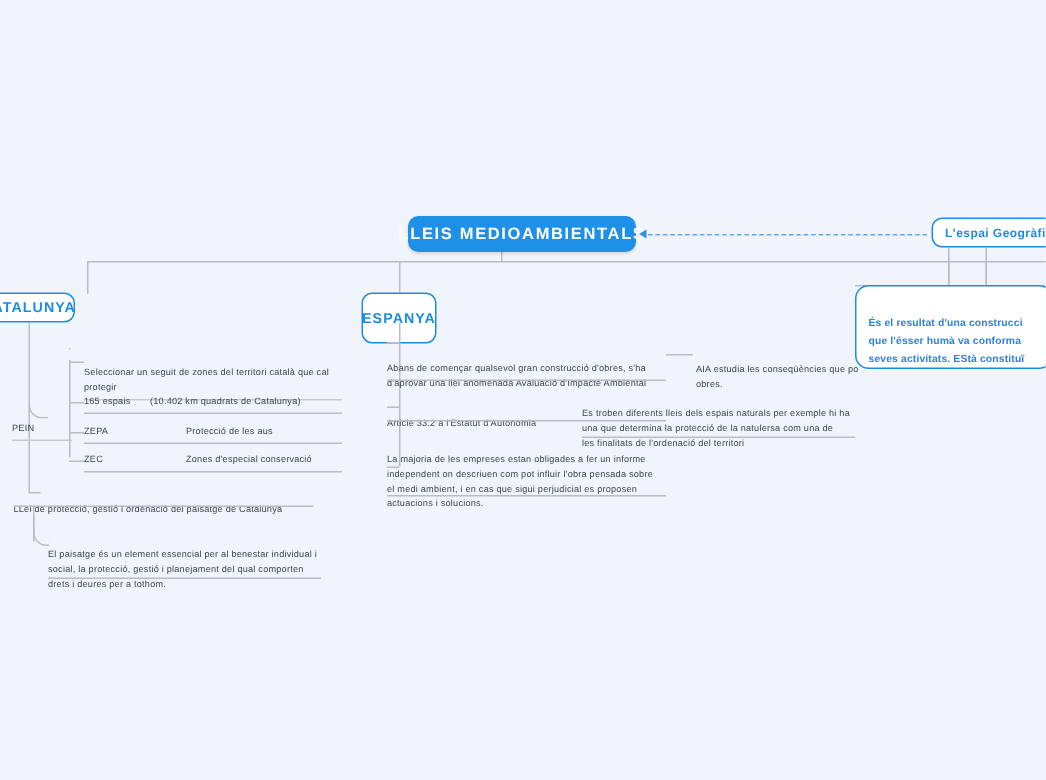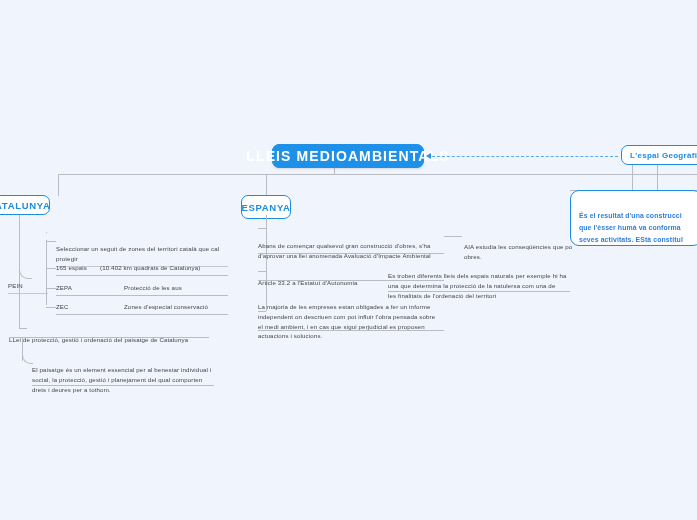--- a/index.html
+++ b/index.html
@@ -32,21 +32,21 @@
     font-weight:bold;
     letter-spacing:.7px;
     display:flex;align-items:center;justify-content:center;
     white-space:nowrap;
     box-sizing:border-box;
   }
   .node.root{
     background:#1e90e8;
     border-color:#1e90e8;
     color:#ffffff;
-    font-size:14px;
+    font-size:11px;
     letter-spacing:1.1px;
     box-shadow:0 1px 2px rgba(0,0,0,.12);
   }
   .node.branch{font-size:9.5px;}
 
   
   .leaf{
     position:absolute;
     color:#3e4552;
     font-size:6.1px;
@@ -106,21 +106,21 @@
     <span>LLEIS MEDIOAMBIENTALS</span>
   </div>
 
   <div class="dashed" style="left:432px;top:156px;width:186px;"></div>
   <div class="arrowhead" style="left:426px;top:152.5px;"></div>
 
   <div class="node branch" style="left:-12px;top:195px;width:62px;height:20px;">
     <span>CATALUNYA</span>
   </div>
 
-  <div class="node branch" style="left:241px;top:195px;width:50px;height:24px;">
+  <div class="node branch" style="left:241px;top:195px;width:50px;height:34px;">
     <span>ESPANYA</span>
   </div>
 
   <div class="node branch" style="left:621px;top:145px;width:90px;height:20px;font-size:8px;letter-spacing:.3px;">
     <span>L'espai Geogràfic</span>
   </div>
 
   <div class="ln v" style="left:19px;top:215px;height:113px;"></div>
 
   <div class="elbow" style="left:19px;top:245px;width:12px;height:33px;"></div>

